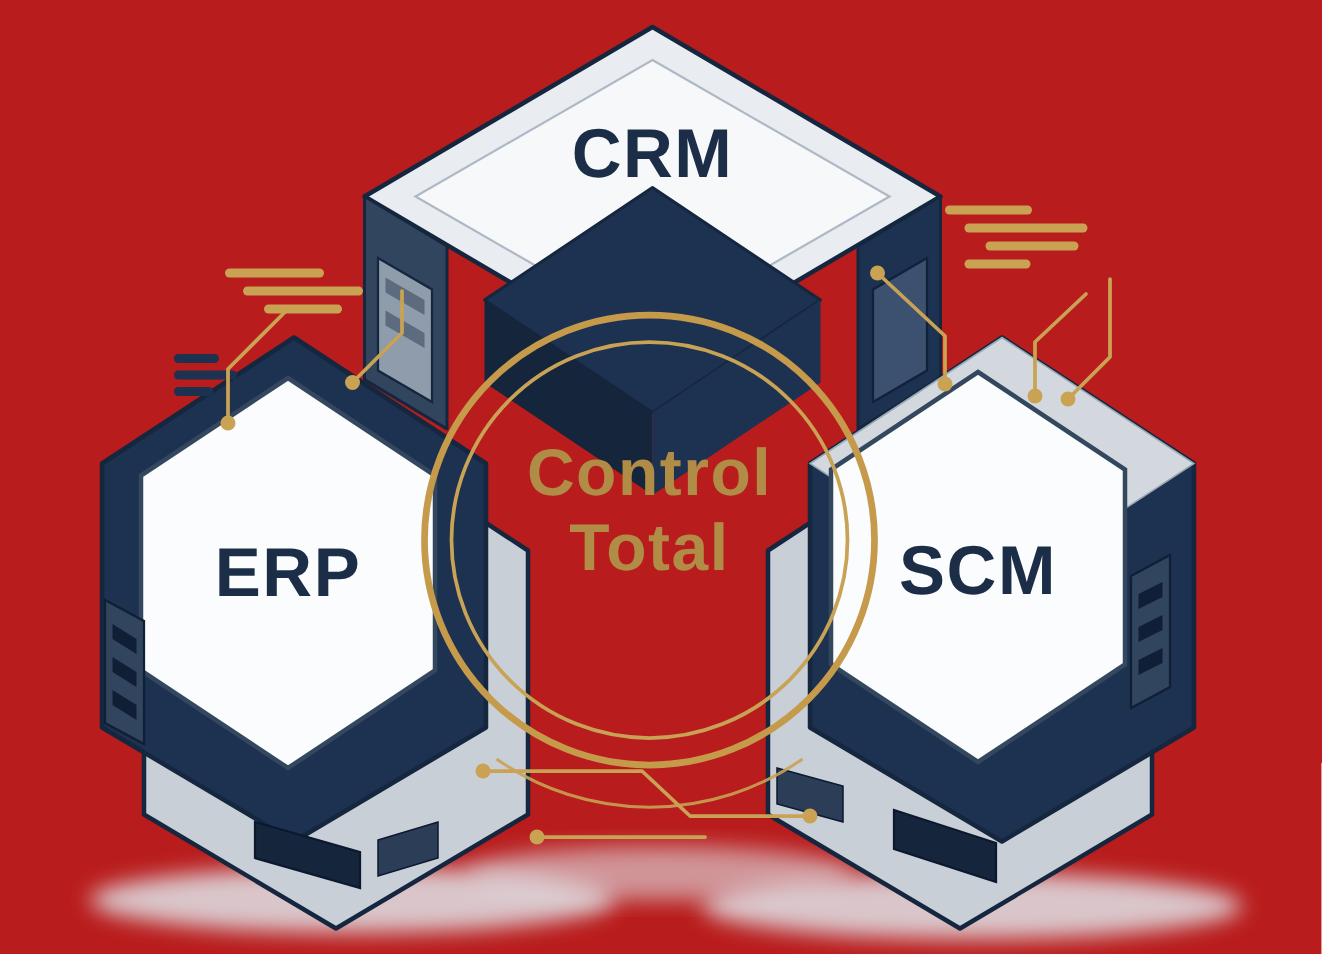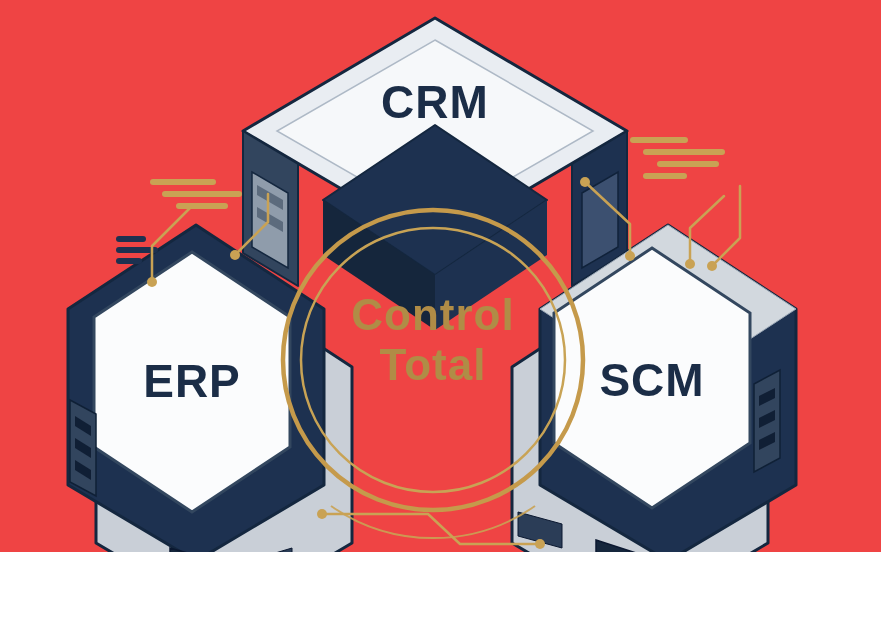--- a/index.html
+++ b/index.html
@@ -1,17 +1,17 @@
 <!DOCTYPE html>
 <html><head>
 <meta charset="utf-8">
 <style>
   html,body{margin:0;padding:0;background:#ffffff;}
   .canvas{
-    position:relative;width:881px;height:552px;background:#ef4444;overflow:hidden;
+    position:relative;width:881px;height:636px;background:#b91c1c;overflow:hidden;
     font-family:"Liberation Sans",sans-serif;
     text-align:center;
   }
   svg{display:block;}
   .st{stroke:#14273f;stroke-linejoin:round;}
   .sw3{stroke-width:3;}
   .sw2{stroke-width:2;}
   .navy{fill:#1d3150;}
   .navyd{fill:#15263c;}
   .graybase{fill:#c9cfd7;}

